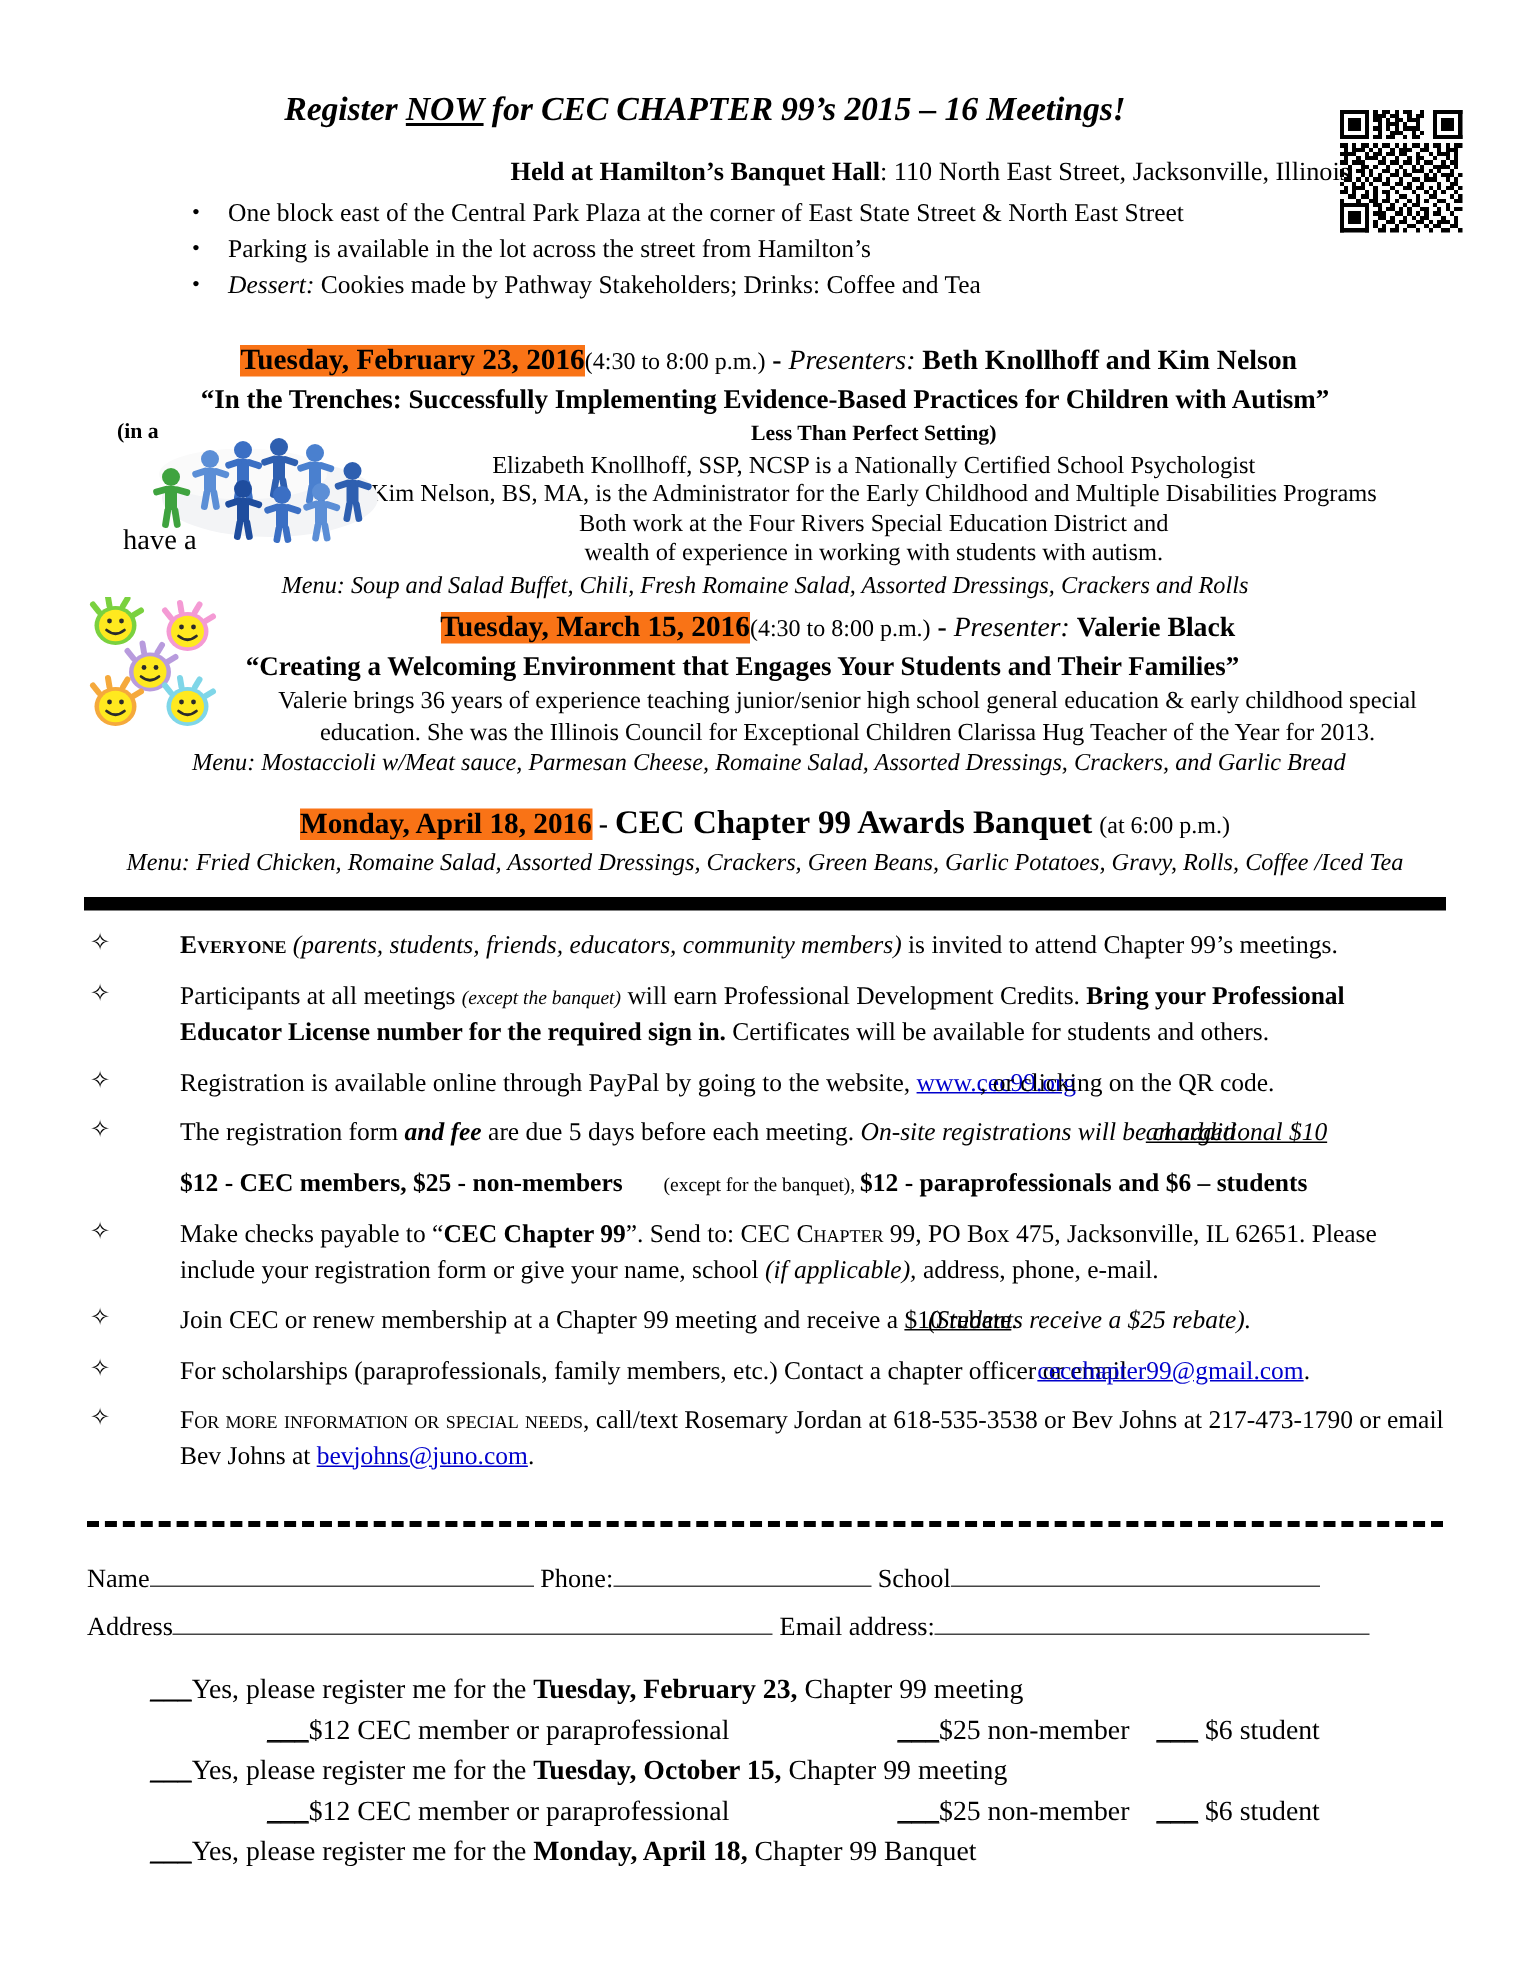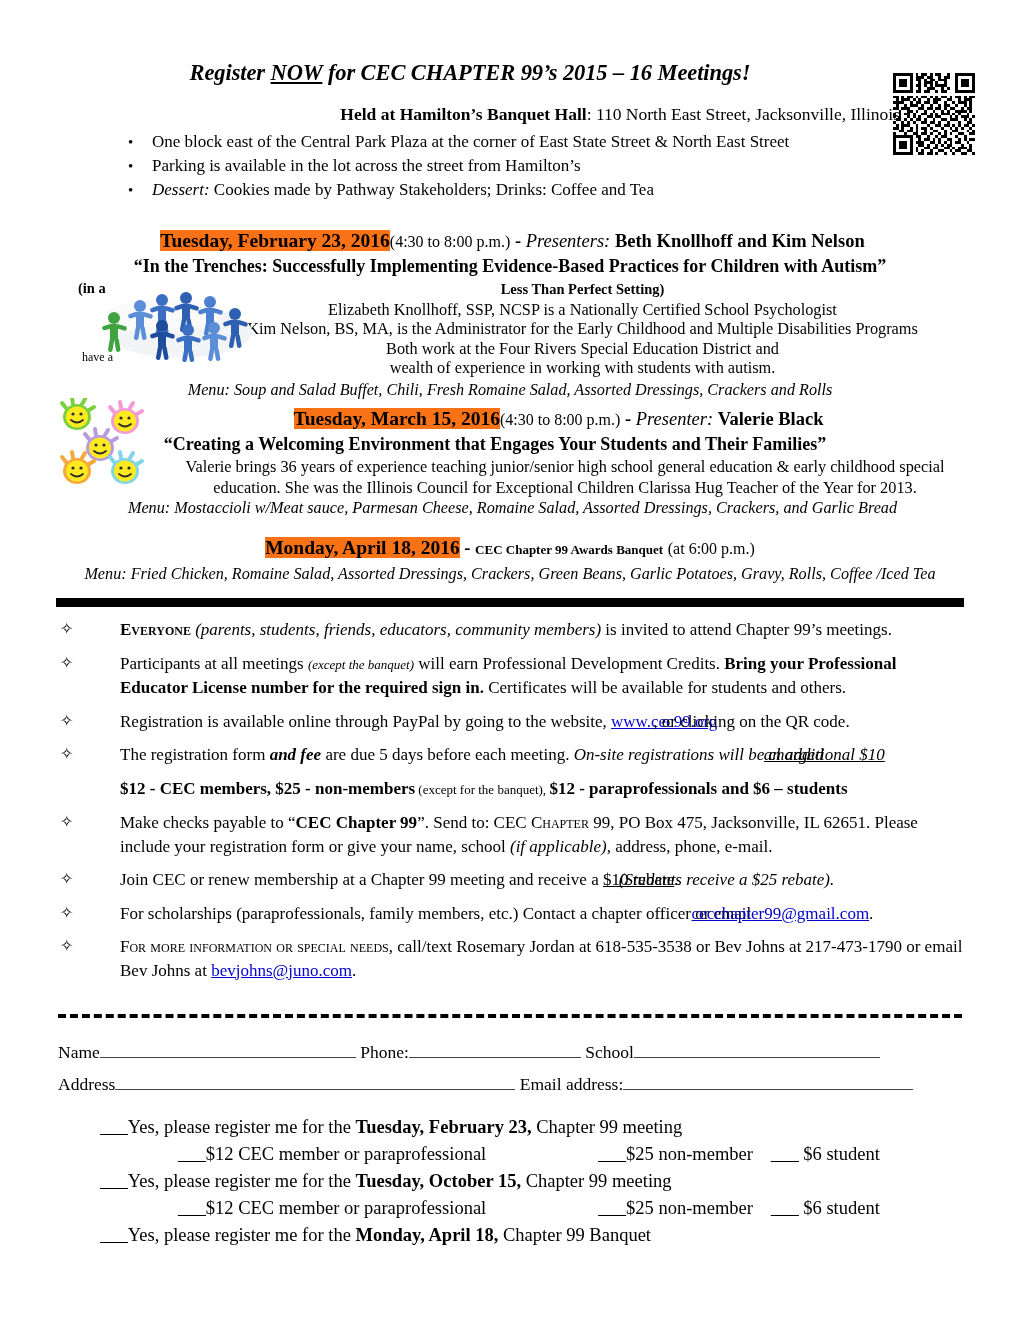--- a/index.html
+++ b/index.html
@@ -105,21 +105,21 @@
   #feb-block { position: absolute; left: 0; top: 228px; width: 1020px; }
   #feb-head { padding: 0 55px 0 60px; }
   #feb-title { padding: 0 32px; }
   .feb-wrap { position: relative; margin-top: 2px; height: 96px; }
   .feb-inline-left {
     position: absolute; left: 78px; top: 0;
     font-size: 14.5px; font-weight: bold;
   }
   .feb-inline-left2 {
     position: absolute; left: 82px; top: 70px;
-    font-size: 12px;
+    font-size: 19px;
   }
   .feb-right {
     position: absolute; left: 200px; top: 0; width: 765px;
     text-align: center;
     font-size: 16.3px; line-height: 19.5px;
   }
   .feb-right .line1 { font-weight: bold; font-size: 14.5px; }
   #feb-menu { margin-top: 4px; }
 
   
@@ -173,21 +173,21 @@
     left: 4px; top: -1px;
     font-size: 16px;
   }
   .info .hang { margin-left: -64px; }
   .info .price-row {
     position: relative;
     padding-left: 64px;
     margin-bottom: 10px;
     font-weight: bold;
   }
-  .sm { font-size: 13px; }
+  .sm { font-size: 13px; margin-left: 24px; }
   .smi { font-size: 13px; font-style: italic; }
 
   
   .dashed {
     position: absolute;
     left: 58px; top: 1014px;
     width: 904px; height: 0;
     border-top: 4px dashed #000000;
   }
 
@@ -668,21 +668,21 @@
           <circle cx="63" cy="70" r="1.6" fill="#2b2b2b"></circle>
             <circle cx="71" cy="70" r="1.6" fill="#2b2b2b"></circle>
           <path d="M61 76 Q67 81 73 76" stroke="#2b2b2b" stroke-width="1.8" fill="none"></path>
         </g>
       </g>
     </svg>
   </div>
 
   <div id="apr-block">
     <div id="apr-head" class="meet-head">
-      <span class="date hl">Monday, April 18, 2016</span><span class="b"> - </span><span class="b" style="font-size:13px">CEC Chapter 99 Awards Banquet</span> <span class="time">(at 6:00 p.m.)</span>
+      <span class="date hl">Monday, April 18, 2016</span><span class="b"> - </span><span class="b" style="font-size:22px">CEC Chapter 99 Awards Banquet</span> <span class="time">(at 6:00 p.m.)</span>
     </div>
     <div id="apr-menu" class="meet-menu">Menu:  Fried Chicken, Romaine Salad, Assorted Dressings, Crackers, Green Beans, Garlic Potatoes, Gravy, Rolls, Coffee /Iced Tea</div>
   </div>
 
   <div class="thickbar"></div>
 
   <div class="info">
 
     <div class="row">
       <span class="star">✧</span>

